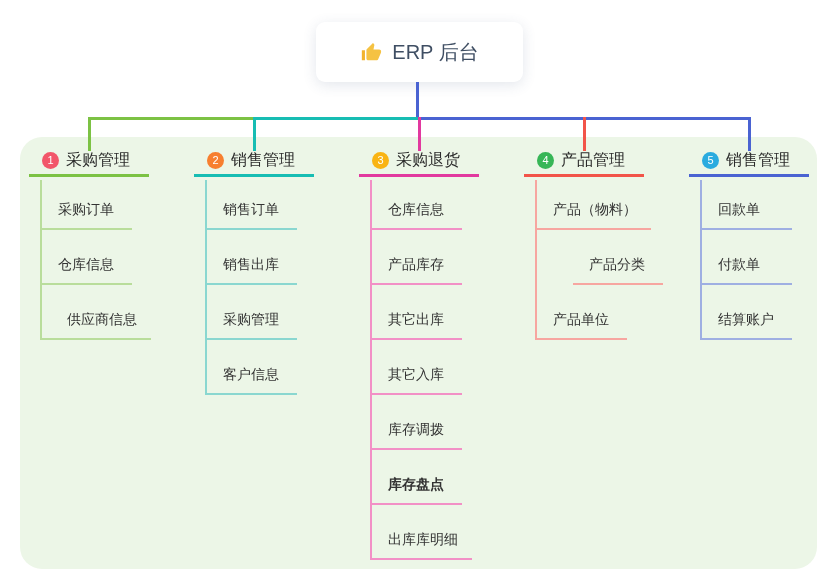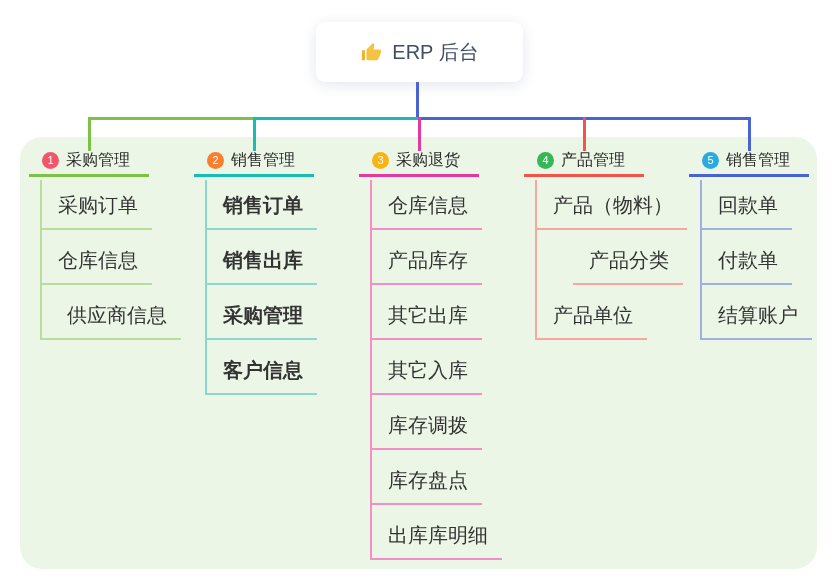--- a/index.html
+++ b/index.html
@@ -30,21 +30,21 @@
   .badge{
     width:17px;height:17px;border-radius:50%;flex:0 0 17px;
     display:inline-flex;align-items:center;justify-content:center;
     color:#fff;font-size:11px;line-height:1;margin-right:7px;font-weight:500;
   }
   .children{position:absolute;left:11px;top:33px;border-left:2px solid #ccc;}
   .child{
     height:55px;width:fit-content;min-width:90px;box-sizing:border-box;
     display:flex;align-items:flex-end;
     padding:0 14px 9px 16px;border-bottom:2px solid #ccc;
-    font-size:20px;color:#333333;white-space:nowrap;cursor:default;
+    font-size:14px;color:#333333;white-space:nowrap;cursor:default;
   }
   .child:first-child{height:50px;}
   .thumb-icon{display:inline-flex;}
 </style>
 </head>
 <body>
 
 <div class="canvas">
   <div class="panel" style="background: rgb(236, 246, 231);"></div>
 
@@ -75,40 +75,40 @@
           <div class="child" style="border-bottom-color: rgb(185, 221, 155);">仓库信息</div>
           <div class="child" style="border-bottom-color: rgb(185, 221, 155); padding-left: 25px;">供应商信息</div>
         </div>
   </div>
       <div class="conn-v" style="left: 252.5px; background: rgb(23, 189, 179);"></div>
       <div class="branch" style="left: 194px;">
     <div class="branch-title" style="border-bottom-color: rgb(23, 189, 179);">
       <span class="badge" style="background: rgb(247, 127, 47);">2</span>
       <span>销售管理</span>
     </div>
-    <div class="children" style="border-left-color: rgb(138, 215, 208); font-weight: bold;">
+    <div class="children" style="border-left-color: rgb(138, 215, 208);">
           <div class="child" style="border-bottom-color: rgb(138, 215, 208);">销售订单</div>
           <div class="child" style="border-bottom-color: rgb(138, 215, 208);">销售出库</div>
           <div class="child" style="border-bottom-color: rgb(138, 215, 208);">采购管理</div>
           <div class="child" style="border-bottom-color: rgb(138, 215, 208);">客户信息</div>
         </div>
   </div>
       <div class="conn-v" style="left: 417.5px; background: rgb(226, 57, 159);"></div>
       <div class="branch" style="left: 359px;">
     <div class="branch-title" style="border-bottom-color: rgb(226, 57, 159);">
       <span class="badge" style="background: rgb(249, 180, 20);">3</span>
       <span>采购退货</span>
     </div>
     <div class="children" style="border-left-color: rgb(242, 144, 198);">
           <div class="child" style="border-bottom-color: rgb(242, 144, 198);">仓库信息</div>
           <div class="child" style="border-bottom-color: rgb(242, 144, 198);">产品库存</div>
           <div class="child" style="border-bottom-color: rgb(242, 144, 198);">其它出库</div>
           <div class="child" style="border-bottom-color: rgb(242, 144, 198);">其它入库</div>
           <div class="child" style="border-bottom-color: rgb(242, 144, 198);">库存调拨</div>
-          <div class="child" style="border-bottom-color: rgb(242, 144, 198);">库存盘点</div>
+          <div class="child" style="border-bottom-color: rgb(242, 144, 198); font-weight: bold;">库存盘点</div>
           <div class="child" style="border-bottom-color: rgb(242, 144, 198);">出库库明细</div>
         </div>
   </div>
       <div class="conn-v" style="left: 582.5px; background: rgb(242, 84, 73);"></div>
       <div class="branch" style="left: 524px;">
     <div class="branch-title" style="border-bottom-color: rgb(242, 84, 73);">
       <span class="badge" style="background: rgb(55, 182, 87);">4</span>
       <span>产品管理</span>
     </div>
     <div class="children" style="border-left-color: rgb(247, 166, 160);">

